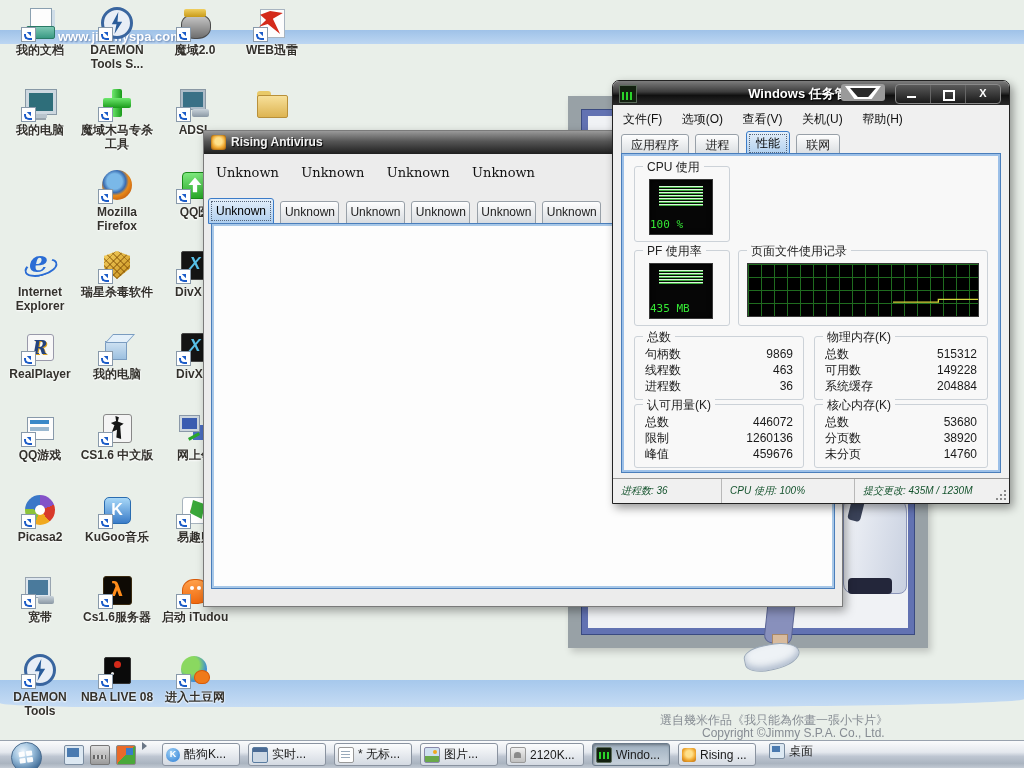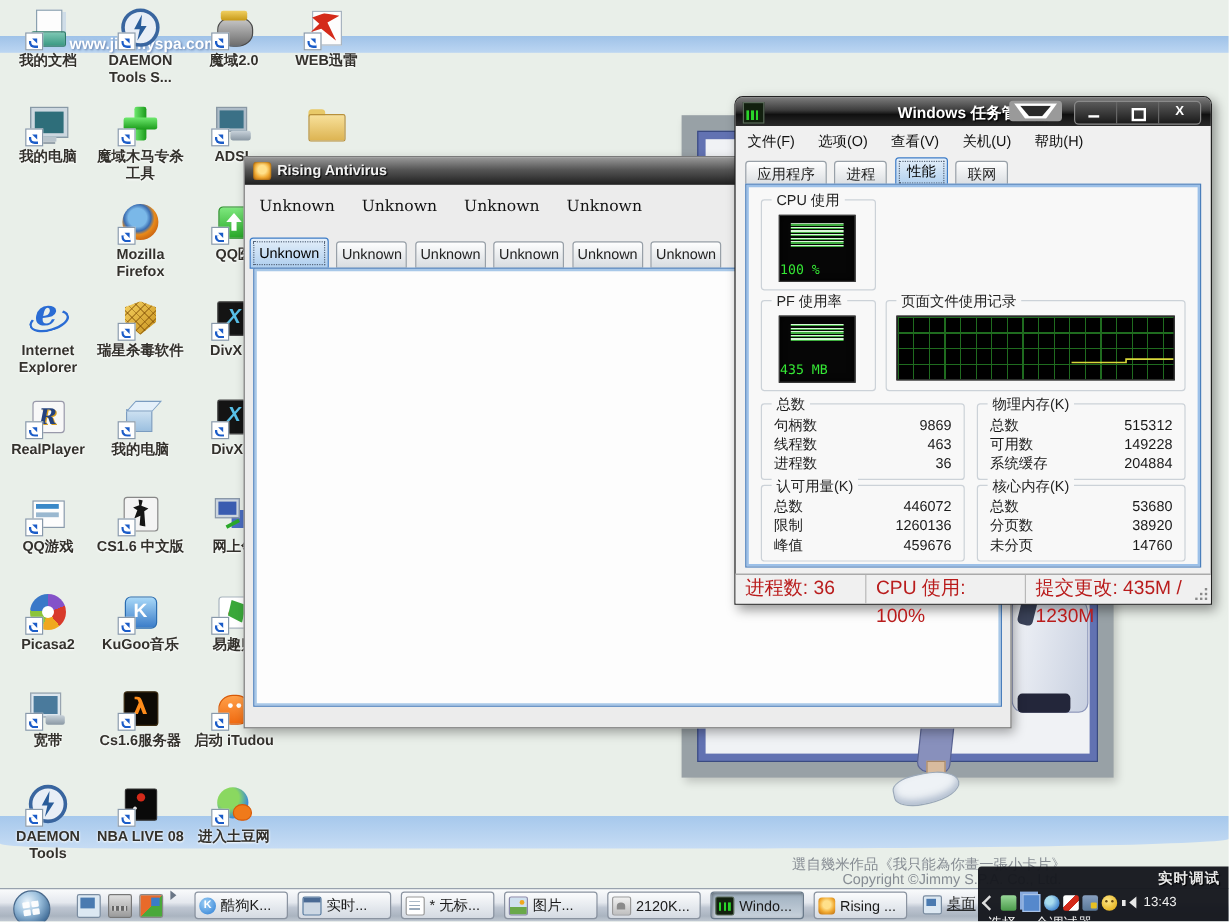--- a/index.html
+++ b/index.html
@@ -124,21 +124,21 @@
   .g-ker{left:192px;top:250px;right:12px;height:62px;}
   .led{position:absolute;left:14px;top:12px;width:62px;height:54px;background:#060606;border:1px solid #383838;box-shadow:inset 0 0 5px #000;}
   .led-bars{position:absolute;left:9px;top:6px;width:44px;height:20px;background:repeating-linear-gradient(180deg,#d8f8d8 0 1px,#3fae3f 1px 2px,#060606 2px 3px);}
   .led-bars.pf{height:15px;}
   .led-val{position:absolute;left:0;right:0;bottom:3px;font-family:"DejaVu Sans Mono",monospace;font-size:11px;color:#35e835;}
   .graph{position:absolute;left:8px;right:8px;top:12px;bottom:8px;background-color:#000;border:1px solid #383838;background-image:repeating-linear-gradient(90deg,#1f6b1f 0 1px,transparent 1px 13px),repeating-linear-gradient(180deg,#1f6b1f 0 1px,transparent 1px 13px);}
   .graph svg{position:absolute;left:0;top:0;width:100%;height:100%;}
   .srow{display:flex;justify-content:space-between;padding:0 10px;font-size:12px;line-height:16px;color:#1a1a1a;}
   .srow:first-of-type{margin-top:9px;}
   .tm-status{position:absolute;left:0;bottom:0;width:100%;height:24px;background:#f0f0f0;border-top:1px solid #9a9a9a;display:flex;}
-  .sb-cell{border-right:1px solid #b8b8b8;padding:0 8px;font-size:16px;line-height:23px;color:#b91c1c;}
+  .sb-cell{border-right:1px solid #b8b8b8;padding:0 8px;font-size:10px;line-height:23px;color:#14532d;font-style:italic;}
   .sb-1{width:92px;} .sb-2{width:116px;} .sb-3{flex:1;border-right:none;}
   .sb-grip{position:absolute;right:3px;bottom:3px;width:10px;height:10px;}
   .sb-grip::after{content:"";position:absolute;right:0;bottom:0;width:2px;height:2px;background:#8a8a8a;box-shadow:-4px 0 0 #8a8a8a,0 -4px 0 #8a8a8a,-8px 0 0 #8a8a8a,0 -8px 0 #8a8a8a,-4px -4px 0 #8a8a8a;}
   
   .taskbar{position:absolute;left:0;top:740px;width:100%;height:28px;z-index:5;border-top:1px solid #98a2ae;background:linear-gradient(180deg,#fafbfc 0%,#e4e8ee 40%,#bec6d2 55%,#aab4c0 80%,#c8cfd8 100%);}
   .orb{position:absolute;left:10px;top:741px;width:33px;height:33px;z-index:7;}
   .ql{position:absolute;top:745px;width:18px;height:18px;z-index:6;border-radius:2px;}
   .ql-desktop{left:64px;background:#dce8f2;border:1px solid #7a8ca0;}
   .ql-desktop::after{content:"";position:absolute;left:2px;top:2px;width:12px;height:9px;background:#4a7ab0;}
   .ql-launcher{left:90px;background:linear-gradient(#e0e0e0,#9a9a9a);border:1px solid #777;}
@@ -156,21 +156,21 @@
   .tbi-window::after{content:"";position:absolute;left:0;top:0;width:100%;height:4px;background:#4a6a94;}
   .tbi-notepad{background:#fff;border:1px solid #999;}
   .tbi-notepad::after{content:"";position:absolute;left:2px;top:3px;width:9px;height:8px;background:repeating-linear-gradient(180deg,#9ab 0 1px,transparent 1px 3px);}
   .tbi-picture{background:linear-gradient(#cfe0ef 55%,#6aa84a 55%);border:1px solid #88a;}
   .tbi-picture::after{content:"";position:absolute;left:8px;top:2px;width:4px;height:4px;background:#f0a81e;border-radius:50%;}
   .tbi-gray{background:linear-gradient(#f0f0f0,#c0c0c0);border:1px solid #999;}
   .tbi-gray::after{content:"";position:absolute;left:3px;top:4px;width:7px;height:6px;background:#8a8a8a;border-radius:50% 50% 0 0;}
   .tbi-taskmgr{background:#12200f;border:1px solid #5a6a5a;}
   .tbi-taskmgr::after{content:"";position:absolute;left:2px;top:4px;width:10px;height:7px;background:repeating-linear-gradient(90deg,#2ad42a 0 2px,transparent 2px 4px);}
   .tbi-rising{border-radius:3px;background:radial-gradient(circle at 50% 42%,#ffe08a 0 30%,#f0a830 60%,#b86a10);}
-  .desktool{position:absolute;left:766px;top:743px;height:21px;z-index:6;display:flex;align-items:center;text-decoration:underline;}
+  .desktool{position:absolute;left:766px;top:743px;height:21px;z-index:6;display:flex;align-items:flex-start;}
   .desktool .tlabel{font-size:12px;color:#1a1a1a;}
   .tbi-desk{background:#dce8f2;border:1px solid #7a8ca0;}
   .tbi-desk::after{content:"";position:absolute;left:2px;top:2px;width:8px;height:6px;background:#4a7ab0;}
   
   .jit{position:absolute;left:815px;top:722px;width:209px;height:46px;background:rgba(22,24,30,.97);z-index:8;overflow:hidden;border-radius:3px 0 0 0;}
   .jit-title{position:absolute;right:7px;top:2px;font-size:12px;font-weight:bold;color:#e8e8e8;letter-spacing:1px;text-shadow:1px 1px 1px #000;}
   .jit-partial{position:absolute;left:8px;top:39px;font-size:12px;color:#f0f0f0;white-space:nowrap;}
   .tray{position:absolute;left:5px;top:22px;height:16px;display:flex;align-items:center;gap:3px;}
   .tri{width:13px;height:13px;position:relative;flex:none;}
   .tri-chev{width:7px;height:7px;border-left:2px solid #ddd;border-bottom:2px solid #ddd;transform:rotate(45deg);margin-right:2px;}
@@ -563,29 +563,14 @@
     </div>
   <div class="tbtn" style="left:678px">
       <span class="tbi tbi-rising"></span>
       <span class="tlabel">Rising ...</span>
     </div>
   <div class="desktool">
       <span class="tbi tbi-desk"></span>
       <span class="tlabel">桌面</span>
     </div>
 
-  <div class="jit">
-    <span class="jit-title">实时调试</span>
-    <div class="tray">
-      <span class="tri tri-chev"></span>
-      <span class="tri tri-green"></span>
-      <span class="tri tri-windows"></span>
-      <span class="tri tri-globe"></span>
-      <span class="tri tri-thunder"></span>
-      <span class="tri tri-lock"></span>
-      <span class="tri tri-smiley"></span>
-      <span class="tri tri-speaker"></span>
-      <span class="tray-clock">13:43</span>
-    </div>
-    <span class="jit-partial">选择 一个调试器</span>
-  </div>
 
 </div>
 
 </body></html>

